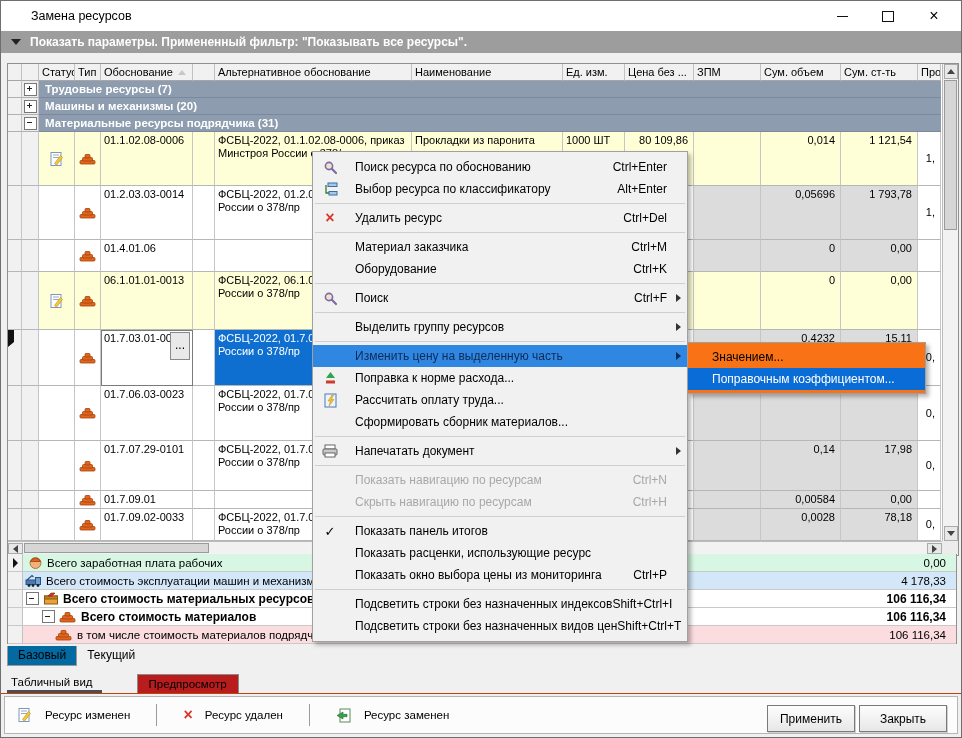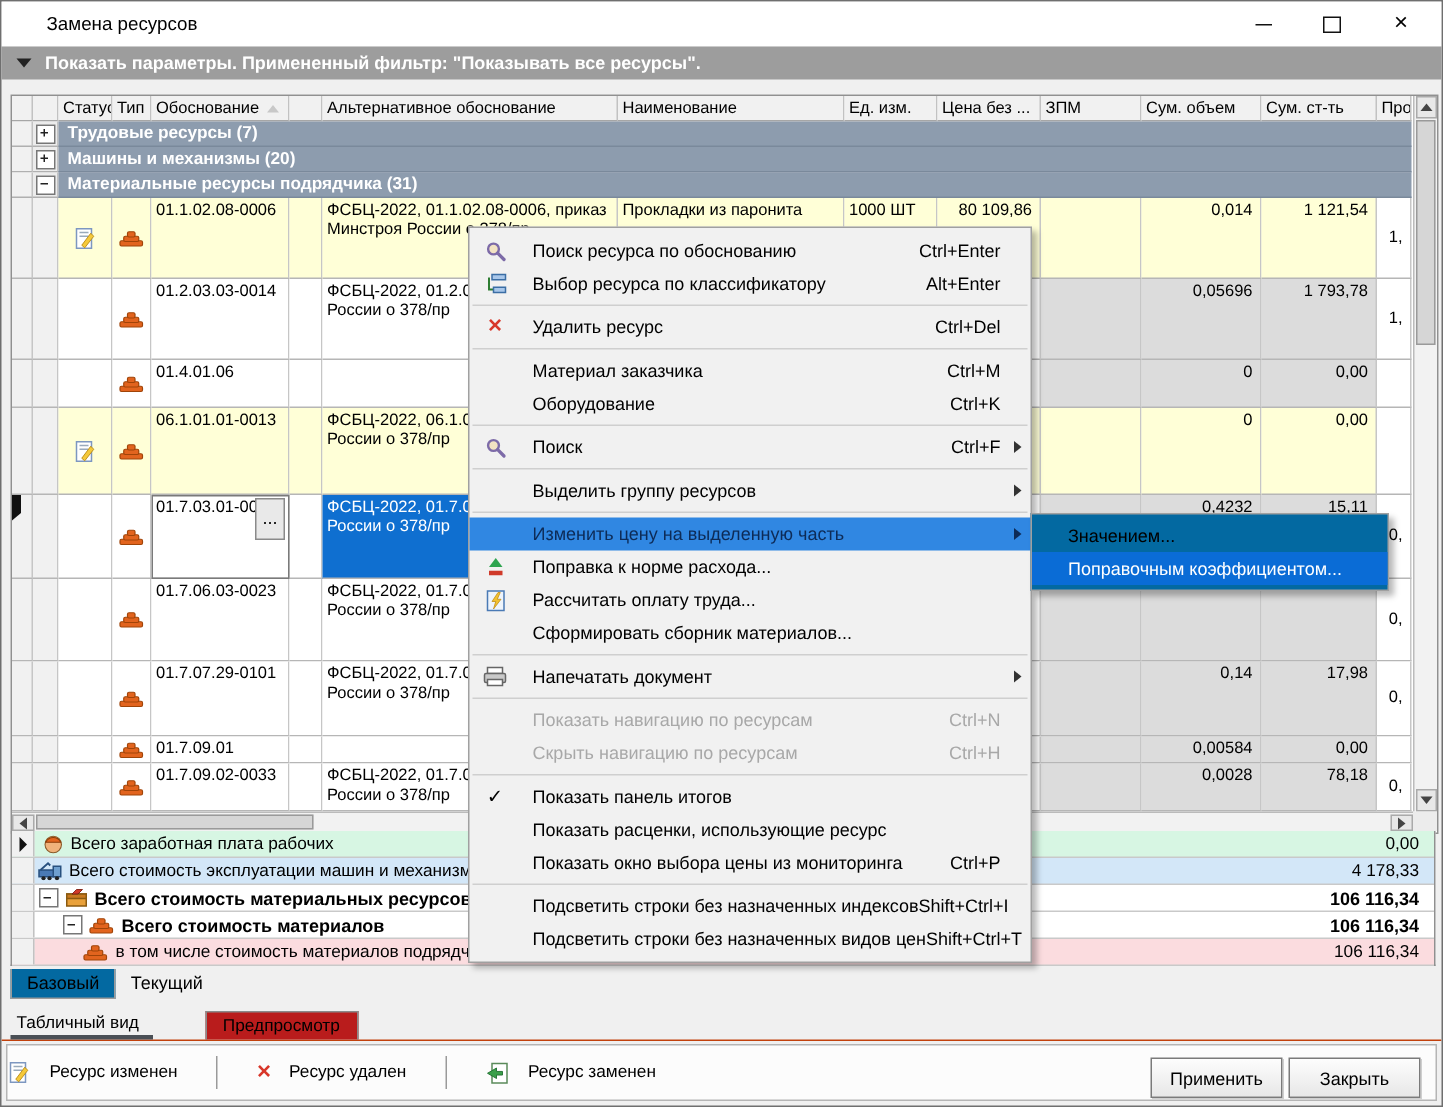--- a/index.html
+++ b/index.html
@@ -69,21 +69,21 @@
   
   .basetabs{position:absolute;left:6px;top:645px;height:20px;display:flex;font-size:12px;}
   .btab{padding:0 10px;line-height:19px;}
   .btab.active{background:#0369a1;border:1px solid #9a9a9a;border-top:none;}
   .viewtabs{position:absolute;left:0;top:667px;width:100%;height:26px;border-bottom:1px solid #c2410c;
       display:flex;align-items:flex-end;padding-left:6px;box-sizing:border-box;font-size:11.5px;gap:32px;}
   .vtab1{padding:4px 9px 2px 4px;border-bottom:3px solid #4a4f55;}
   .vtab2{padding:3px 11px;border:1px solid #8a8a8a;border-bottom:none;background:#b91c1c;margin-left:3px;text-align:right;}
   
   .legend{position:absolute;left:3px;right:3px;top:695px;height:38px;background:#fcfcfc;border:1px solid #b5b5b5;
-      display:flex;align-items:center;box-sizing:border-box;}
+      display:flex;align-items:center;padding-left:12px;box-sizing:border-box;}
   .litem{display:flex;align-items:center;gap:12px;font-size:11.5px;}
   .lsep{width:1px;height:22px;background:#9a9a9a;margin:0 26px;}
   .x-red{color:#d8372a;font-weight:bold;font-size:16px;line-height:12px;}
   .btn{position:absolute;top:8px;width:86px;height:25px;background:linear-gradient(#fdfdfd,#e7e7e7);
       border:1px solid #7a7a7a;font-size:12px;display:flex;align-items:center;justify-content:center;box-shadow:1px 1px 0 #cfcfcf;}
   .btn-apply{right:102px;}
   .btn-close{right:10px;}
   
   .menu{position:absolute;left:311px;top:150px;width:376px;background:#f1f1f1;border:1px solid #a0a0a0;
       box-shadow:3px 3px 4px rgba(0,0,0,.28);z-index:50;font-size:12px;padding:4px 0;box-sizing:border-box;}
@@ -92,21 +92,21 @@
   .mlab{margin-left:14px;white-space:nowrap;}
   .mkey{margin-left:auto;white-space:nowrap;}
   .marr{position:absolute;right:6px;top:7px;width:0;height:0;border-left:5px solid #333;border-top:4px solid transparent;border-bottom:4px solid transparent;}
   .msep{height:7px;display:flex;align-items:center;padding:0 2px;}
   .msep::before{content:"";flex:1;border-top:1px solid #cfcfcf;}
   .mi.hl{background:#3087e2;color:#0d2b57;}
   .mi.hl .marr{border-left-color:#0d2b57;}
   .mi.dis{color:#a8a8a8;}
   .chk{font-weight:bold;font-size:13px;}
   
-  .submenu{position:absolute;left:686px;top:341px;width:239px;background:#0369a1;border:1px solid #a0a0a0;
+  .submenu{position:absolute;left:686px;top:341px;width:239px;background:#f97316;border:1px solid #a0a0a0;
       box-shadow:3px 3px 4px rgba(0,0,0,.28);z-index:60;font-size:12px;padding:3px 0;box-sizing:border-box;}
   .smi{height:22px;display:flex;align-items:center;padding-left:24px;}
   .smi.hl2{background:#0a6cd6;color:#fff;}
 </style>
 </head>
 <body>
 
 <div class="window">
 
   <div class="titlebar">

